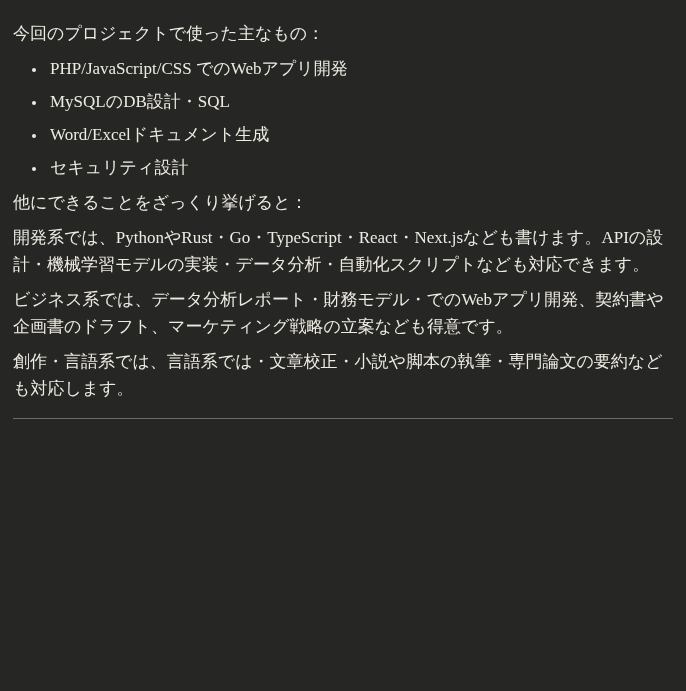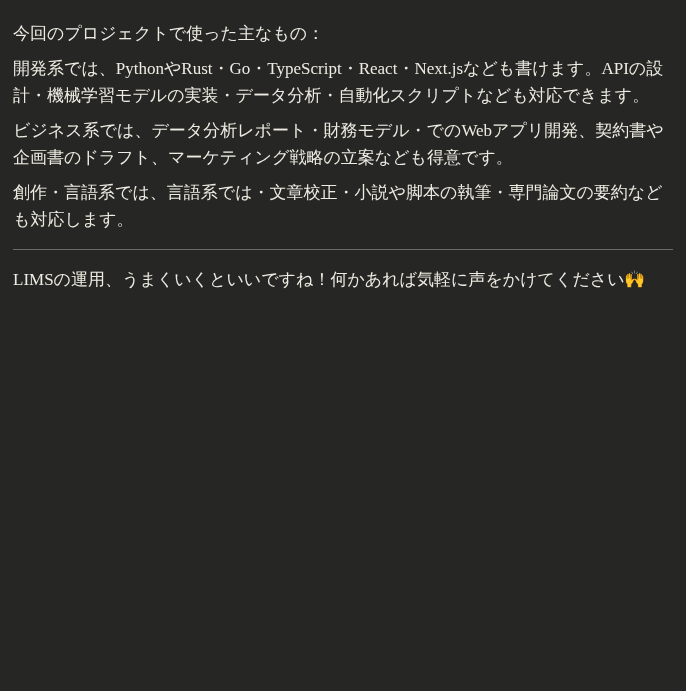--- a/index.html
+++ b/index.html
@@ -54,27 +54,33 @@
       font-family: "DejaVu Sans", sans-serif;
     }
   </style>
 </head>
 <body>
 
 <div class="message">
 
   <p>今回のプロジェクトで使った主なもの：</p>
 
+  <ul class="tools">
+    <li>PHP/JavaScript/CSS でのWebアプリ開発</li>
+    <li>MySQLのDB設計・SQL</li>
+    <li>Word/Excelドキュメント生成</li>
+    <li>セキュリティ設計</li>
+  </ul>
 
+  <p>他にできることをざっくり挙げると：</p>
 
   <p>開発系では、PythonやRust・Go・TypeScript・React・Next.jsなども書けます。APIの設計・機械学習モデルの実装・データ分析・自動化スクリプトなども対応できます。</p>
 
   <p>ビジネス系では、データ分析レポート・財務モデル・でのWebアプリ開発、契約書や企画書のドラフト、マーケティング戦略の立案なども得意です。</p>
 
   <p>創作・言語系では、言語系では・文章校正・小説や脚本の執筆・専門論文の要約なども対応します。</p>
 
   <hr class="divider">
 
 
 
-  <p><span>LIMSの運用、うまくいくといいですね！何かあれば気軽に声をかけてください</span><span class="emoji">🙌</span></p>
 
 </div>
 
 </body></html>

